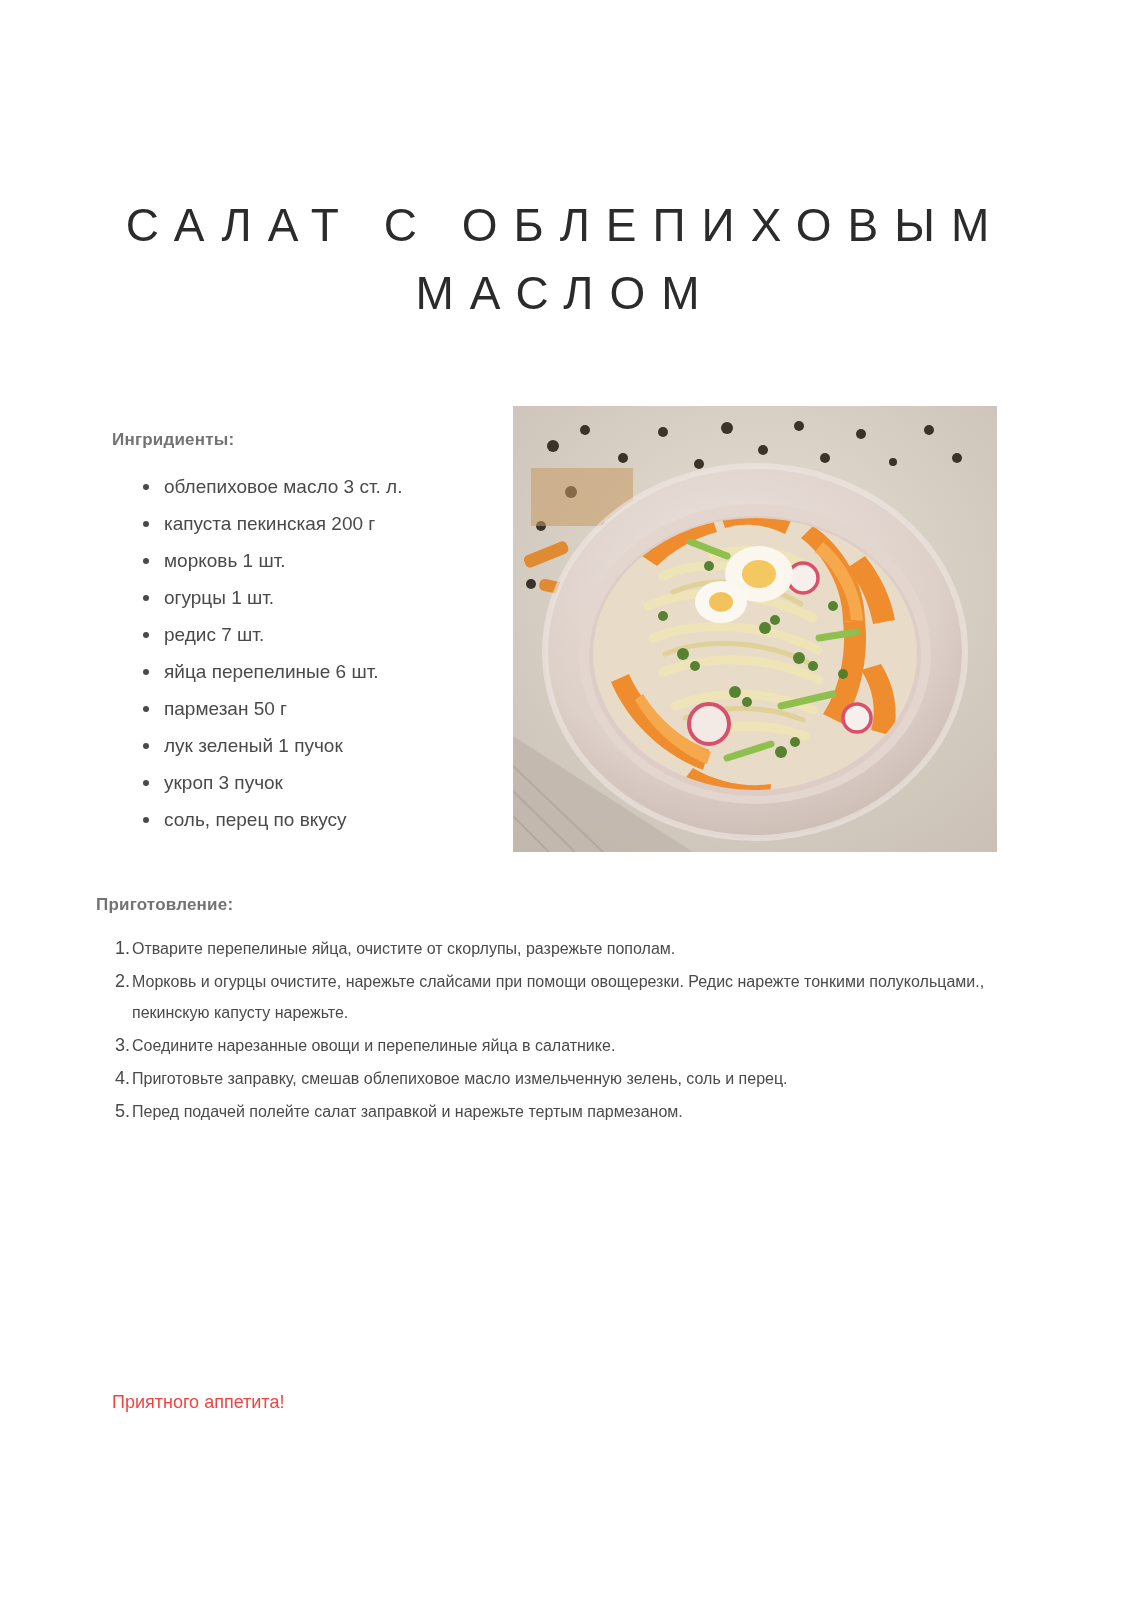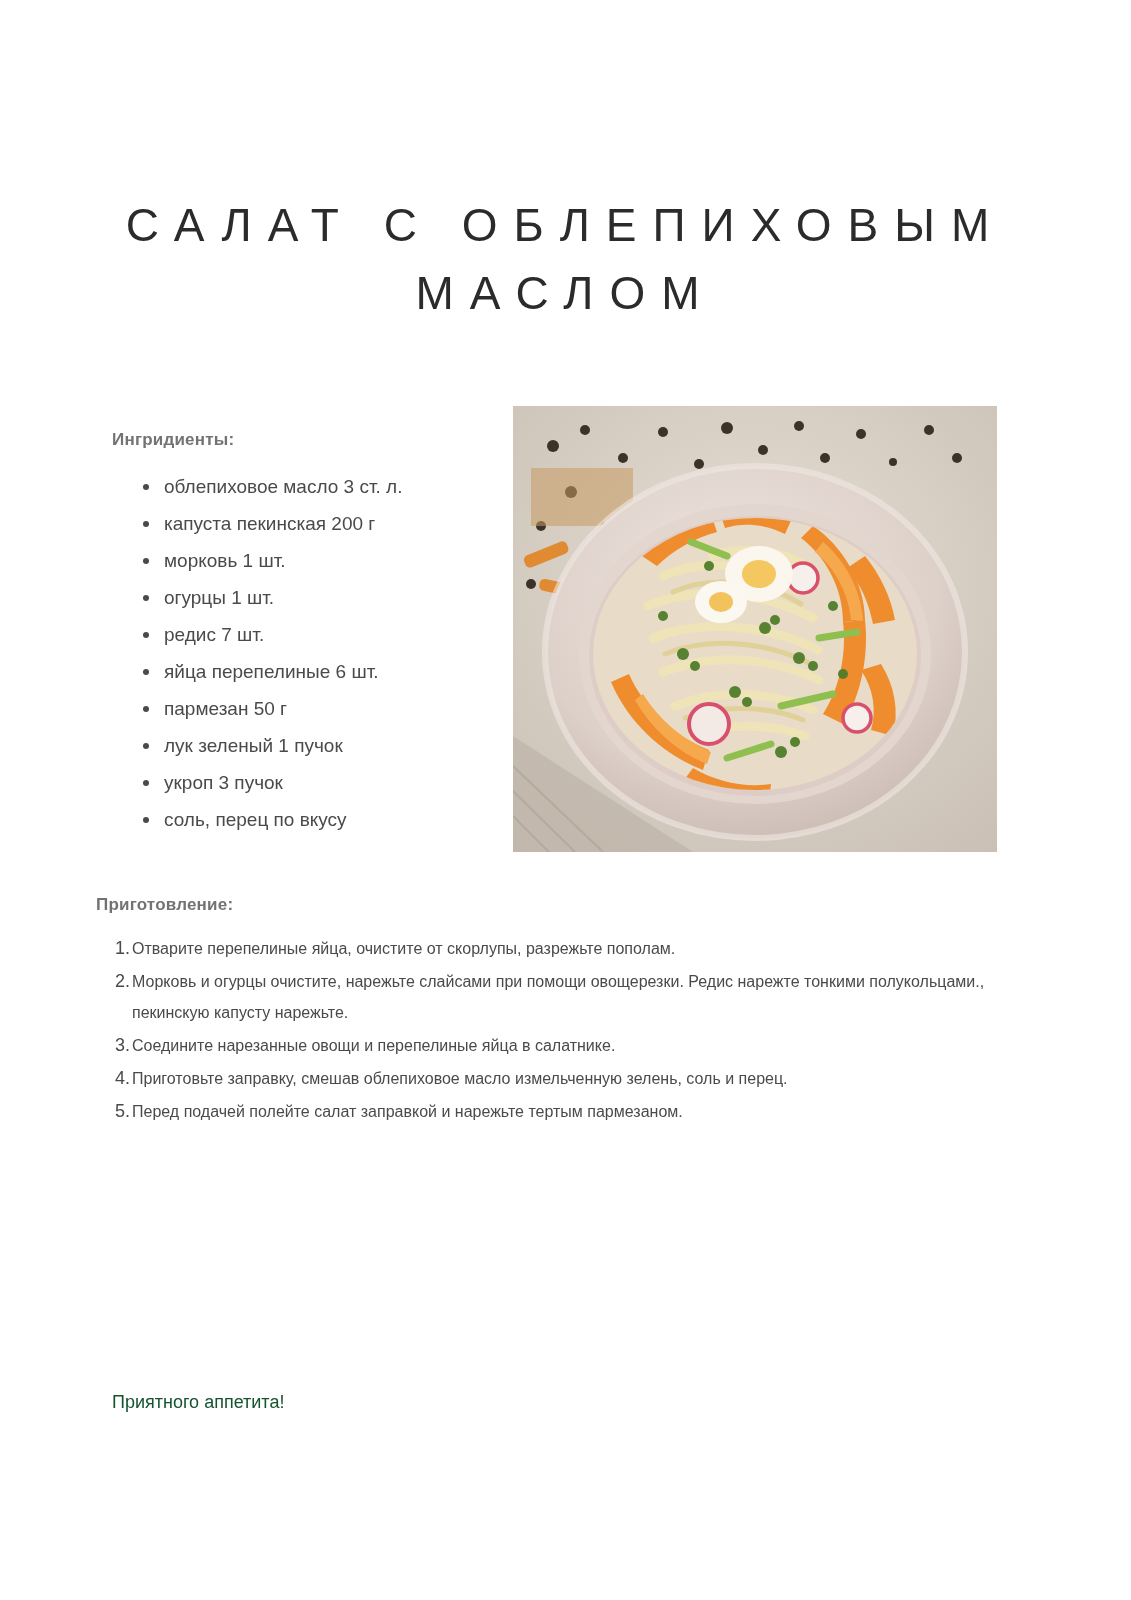--- a/index.html
+++ b/index.html
@@ -121,21 +121,21 @@
     font-size: 18px;
     color: #4a4a4a;
   }
 
   
   .footer-note {
     position: absolute;
     top: 1392px;
     left: 112px;
     font-size: 18px;
-    color: #14532d;
+    color: #ef4444;
   }
 </style>
 </head>
 <body>
 
 <div class="page">
 
   <h1 class="title">САЛАТ С ОБЛЕПИХОВЫМ МАСЛОМ</h1>
 
   <div class="ingredients-block">

